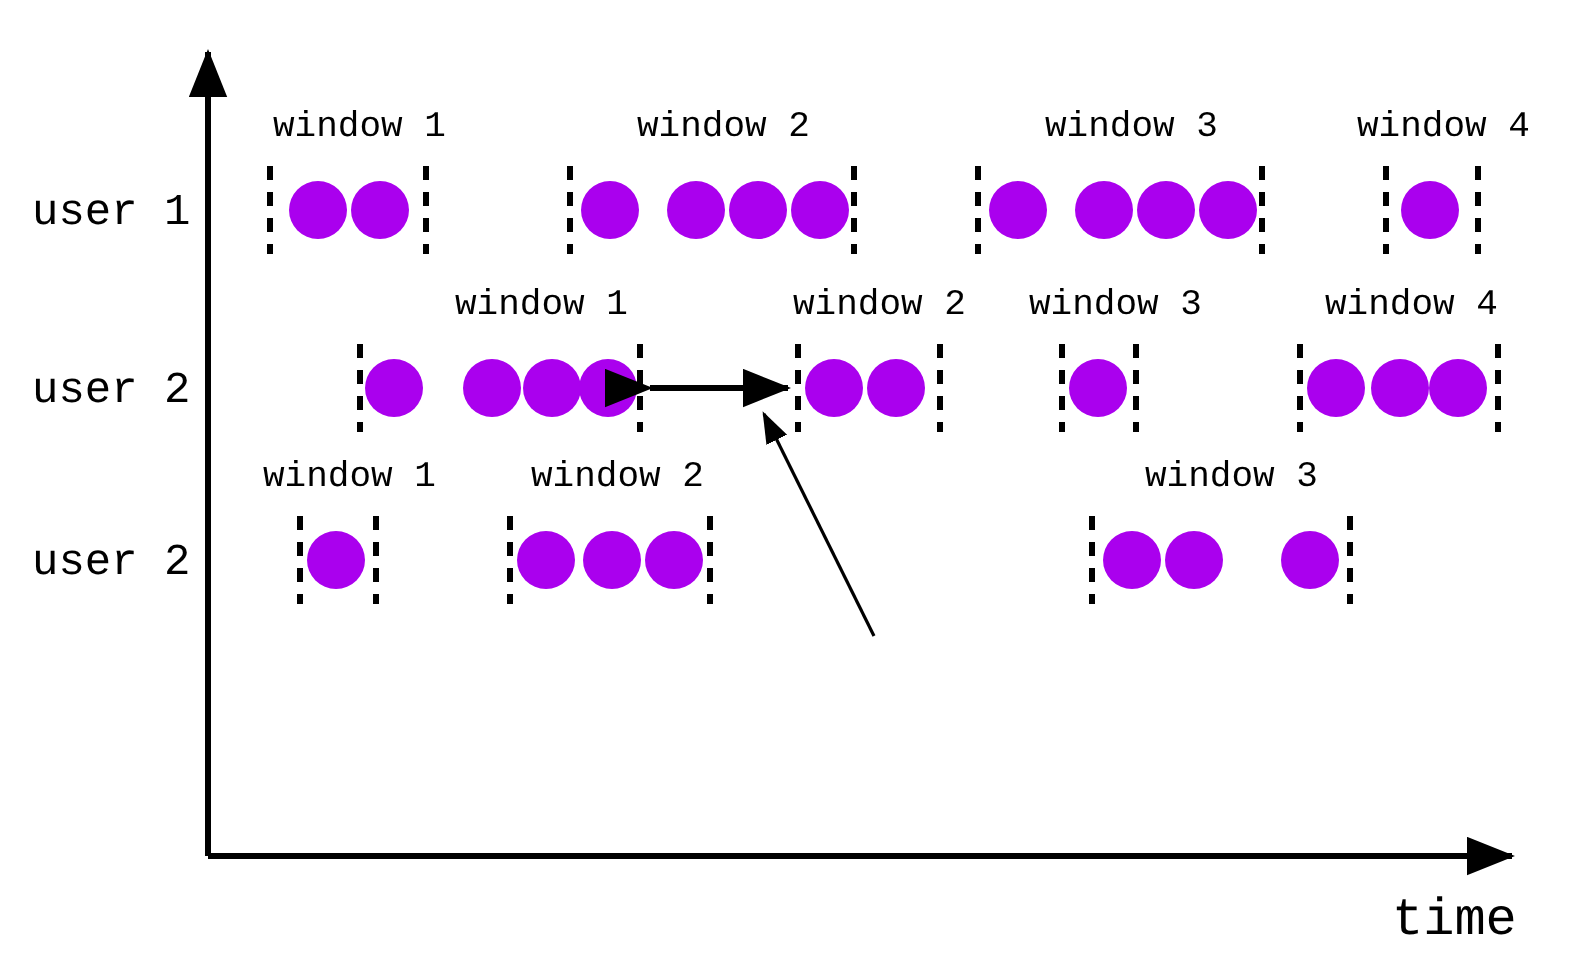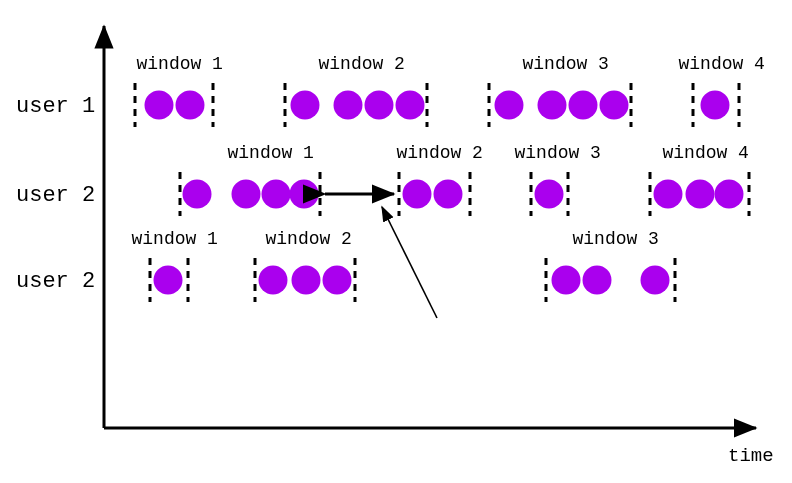--- a/index.html
+++ b/index.html
@@ -54,22 +54,21 @@
     line-height: 1;
     white-space: nowrap;
   }
   .lbl-user {
     font-size: 22px;
   }
   .lbl-window {
     font-size: 18px;
   }
   .lbl-axis {
-    font-size: 19px;
-    margin-left: 32px;
+    font-size: 26px;
   }
   .lbl-annot {
     font-size: 18px;
   }
 </style>
 </head>
 <body>
 
 <div id="canvas">
 

